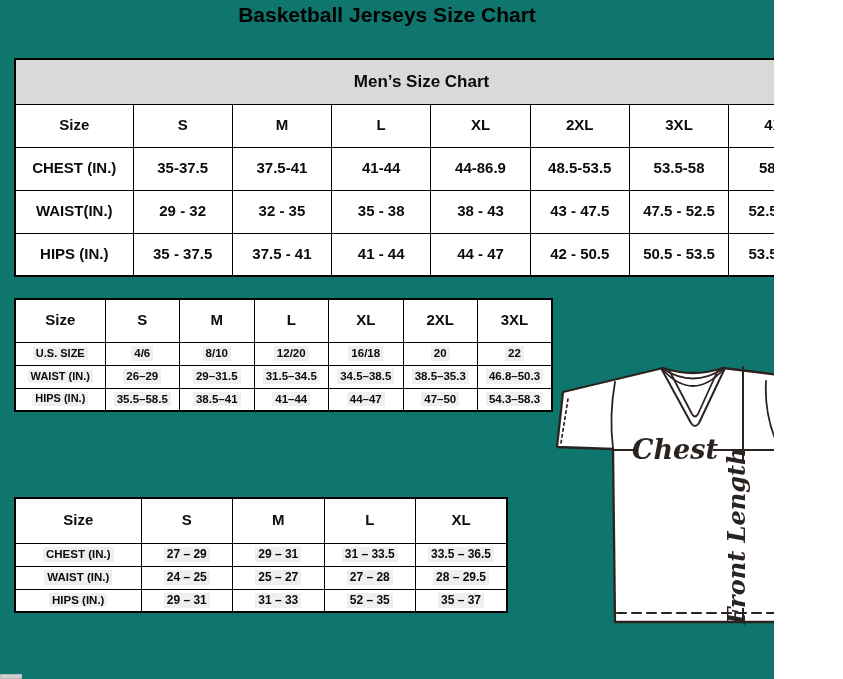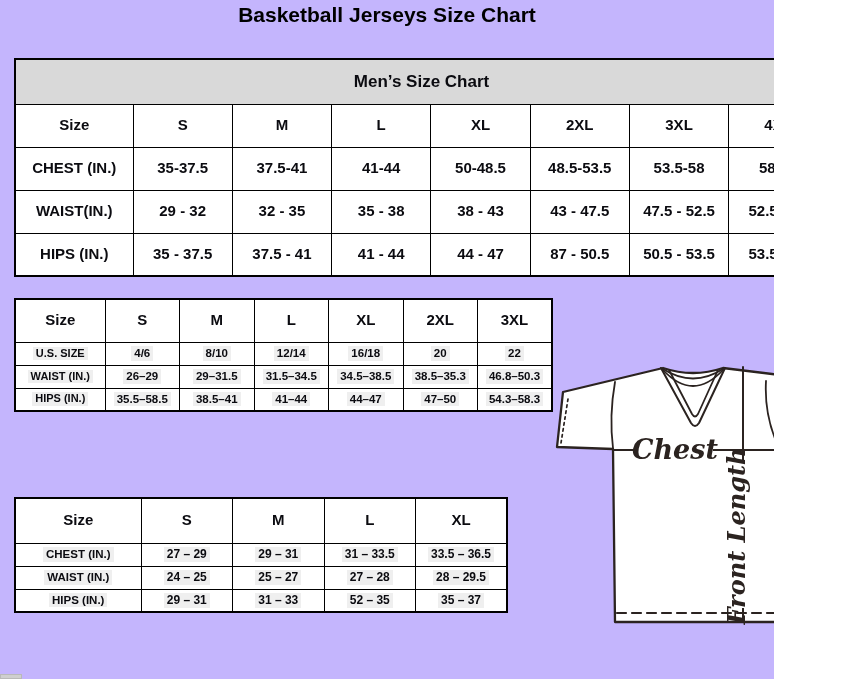--- a/index.html
+++ b/index.html
@@ -1,16 +1,16 @@
 <!DOCTYPE html>
 <html><head>
 <meta charset="utf-8">
 <style>
   html,body{margin:0;padding:0;background:#fff;}
-  .page{position:relative;width:774px;height:679px;background:#c4b5fd;overflow:hidden;
+  .page{position:relative;width:774px;height:679px;background:#0f766e;overflow:hidden;
         font-family:"Liberation Sans",sans-serif;color:#0b0b10;}
   .page-title{position:absolute;top:3px;left:0;width:100%;text-align:center;
               font-size:21px;font-weight:bold;margin:0;color:#000;}
 
   table{position:absolute;border-collapse:collapse;table-layout:fixed;background:#fff;
         border:2px solid #000;}
   th,td{border:1px solid #000;text-align:center;vertical-align:middle;
         font-weight:bold;padding:0;overflow:hidden;white-space:nowrap;}
   .ttl{background:#d9d9d9;border-bottom:1px solid #000;}
   .cw{display:inline-block;line-height:1.25;}
@@ -81,42 +81,42 @@
           <th class="hdr"><span class="cw">3XL</span></th>
           <th class="hdr"><span class="cw">4XL</span></th>
         </tr>
       </thead>
       <tbody>
         <tr>
           <td class="lbl"><span class="cw">CHEST (IN.)</span></td>
           <td class="val"><span class="cw">35-37.5</span></td>
           <td class="val"><span class="cw">37.5-41</span></td>
           <td class="val"><span class="cw">41-44</span></td>
-          <td class="val"><span class="cw">50-48.5</span></td>
+          <td class="val"><span class="cw">44-86.9</span></td>
           <td class="val"><span class="cw">48.5-53.5</span></td>
           <td class="val"><span class="cw">53.5-58</span></td>
           <td class="val"><span class="cw">58-63</span></td>
         </tr>
         <tr>
           <td class="lbl"><span class="cw">WAIST(IN.)</span></td>
           <td class="val"><span class="cw">29 - 32</span></td>
           <td class="val"><span class="cw">32 - 35</span></td>
           <td class="val"><span class="cw">35 - 38</span></td>
           <td class="val"><span class="cw">38 - 43</span></td>
           <td class="val"><span class="cw">43 - 47.5</span></td>
           <td class="val"><span class="cw">47.5 - 52.5</span></td>
           <td class="val"><span class="cw">52.5 - 57</span></td>
         </tr>
         <tr>
           <td class="lbl"><span class="cw">HIPS (IN.)</span></td>
           <td class="val"><span class="cw">35 - 37.5</span></td>
           <td class="val"><span class="cw">37.5 - 41</span></td>
           <td class="val"><span class="cw">41 - 44</span></td>
           <td class="val"><span class="cw">44 - 47</span></td>
-          <td class="val"><span class="cw">87 - 50.5</span></td>
+          <td class="val"><span class="cw">42 - 50.5</span></td>
           <td class="val"><span class="cw">50.5 - 53.5</span></td>
           <td class="val"><span class="cw">53.5 - 57</span></td>
         </tr>
       </tbody>
     </table>
   <table class="t-women shaded">
       <colgroup>
         <col class="c0">
         <col>
         <col>
@@ -134,21 +134,21 @@
           <th class="hdr"><span class="cw">XL</span></th>
           <th class="hdr"><span class="cw">2XL</span></th>
           <th class="hdr"><span class="cw">3XL</span></th>
         </tr>
       </thead>
       <tbody>
         <tr>
           <td class="lbl"><span class="cw">U.S. SIZE</span></td>
           <td class="val"><span class="cw">4/6</span></td>
           <td class="val"><span class="cw">8/10</span></td>
-          <td class="val"><span class="cw">12/14</span></td>
+          <td class="val"><span class="cw">12/20</span></td>
           <td class="val"><span class="cw">16/18</span></td>
           <td class="val"><span class="cw">20</span></td>
           <td class="val"><span class="cw">22</span></td>
         </tr>
         <tr>
           <td class="lbl"><span class="cw">WAIST (IN.)</span></td>
           <td class="val"><span class="cw">26–29</span></td>
           <td class="val"><span class="cw">29–31.5</span></td>
           <td class="val"><span class="cw">31.5–34.5</span></td>
           <td class="val"><span class="cw">34.5–38.5</span></td>

